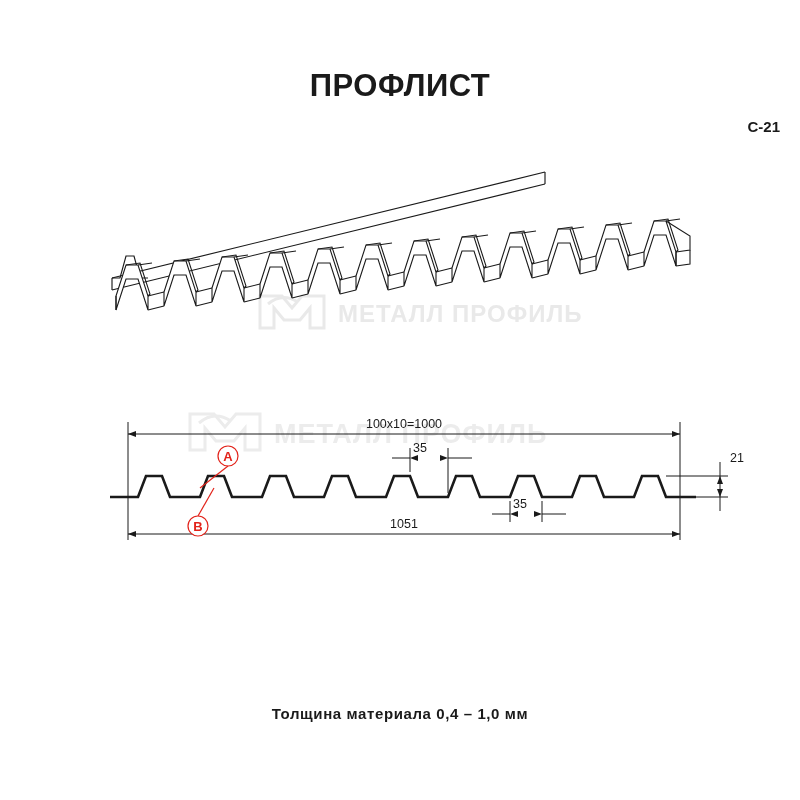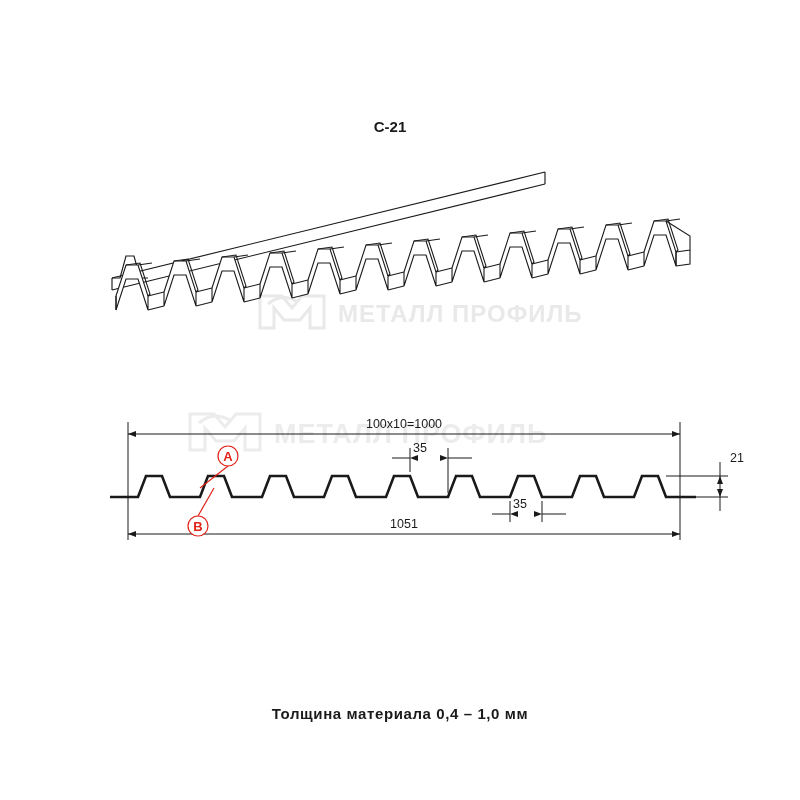--- a/index.html
+++ b/index.html
@@ -30,21 +30,21 @@
     font-size: 31px;
     font-weight: bold;
     letter-spacing: 0.5px;
     color: #1a1a1a;
   }
   .subtitle {
     position: absolute;
     left: 0;
     top: 118px;
     width: 780px;
-    text-align: center;
+    text-align: right;
     font-size: 15px;
     font-weight: bold;
     color: #1a1a1a;
   }
   .footer-note {
     position: absolute;
     left: 0;
     top: 705px;
     width: 800px;
     text-align: center;
@@ -84,20 +84,21 @@
     font-size: 13px;
     font-weight: bold;
     fill: #e2231a;
   }
 </style>
 </head>
 <body>
 
 <div class="page">
 
+  <div class="title">ПРОФЛИСТ</div>
   <div class="subtitle">С-21</div>
 
   <div class="wm wm-1">
     <svg width="300" height="60" viewBox="0 0 300 60">
       <g fill="none" stroke="#e9e9e9" stroke-width="3">
         <path d="M8 46 L8 14 L30 14 L40 26 L50 14 L72 14 L72 46 L58 46 L58 26 L48 38 L32 38 L22 26 L22 46 Z"></path>
         <path d="M16 22 q 14 -12 30 -2"></path>
       </g>
       <text x="86" y="40" font-family="Liberation Sans, sans-serif" font-size="24" font-weight="bold" fill="#e9e9e9" letter-spacing="1">МЕТАЛЛ ПРОФИЛЬ</text>
     </svg>

